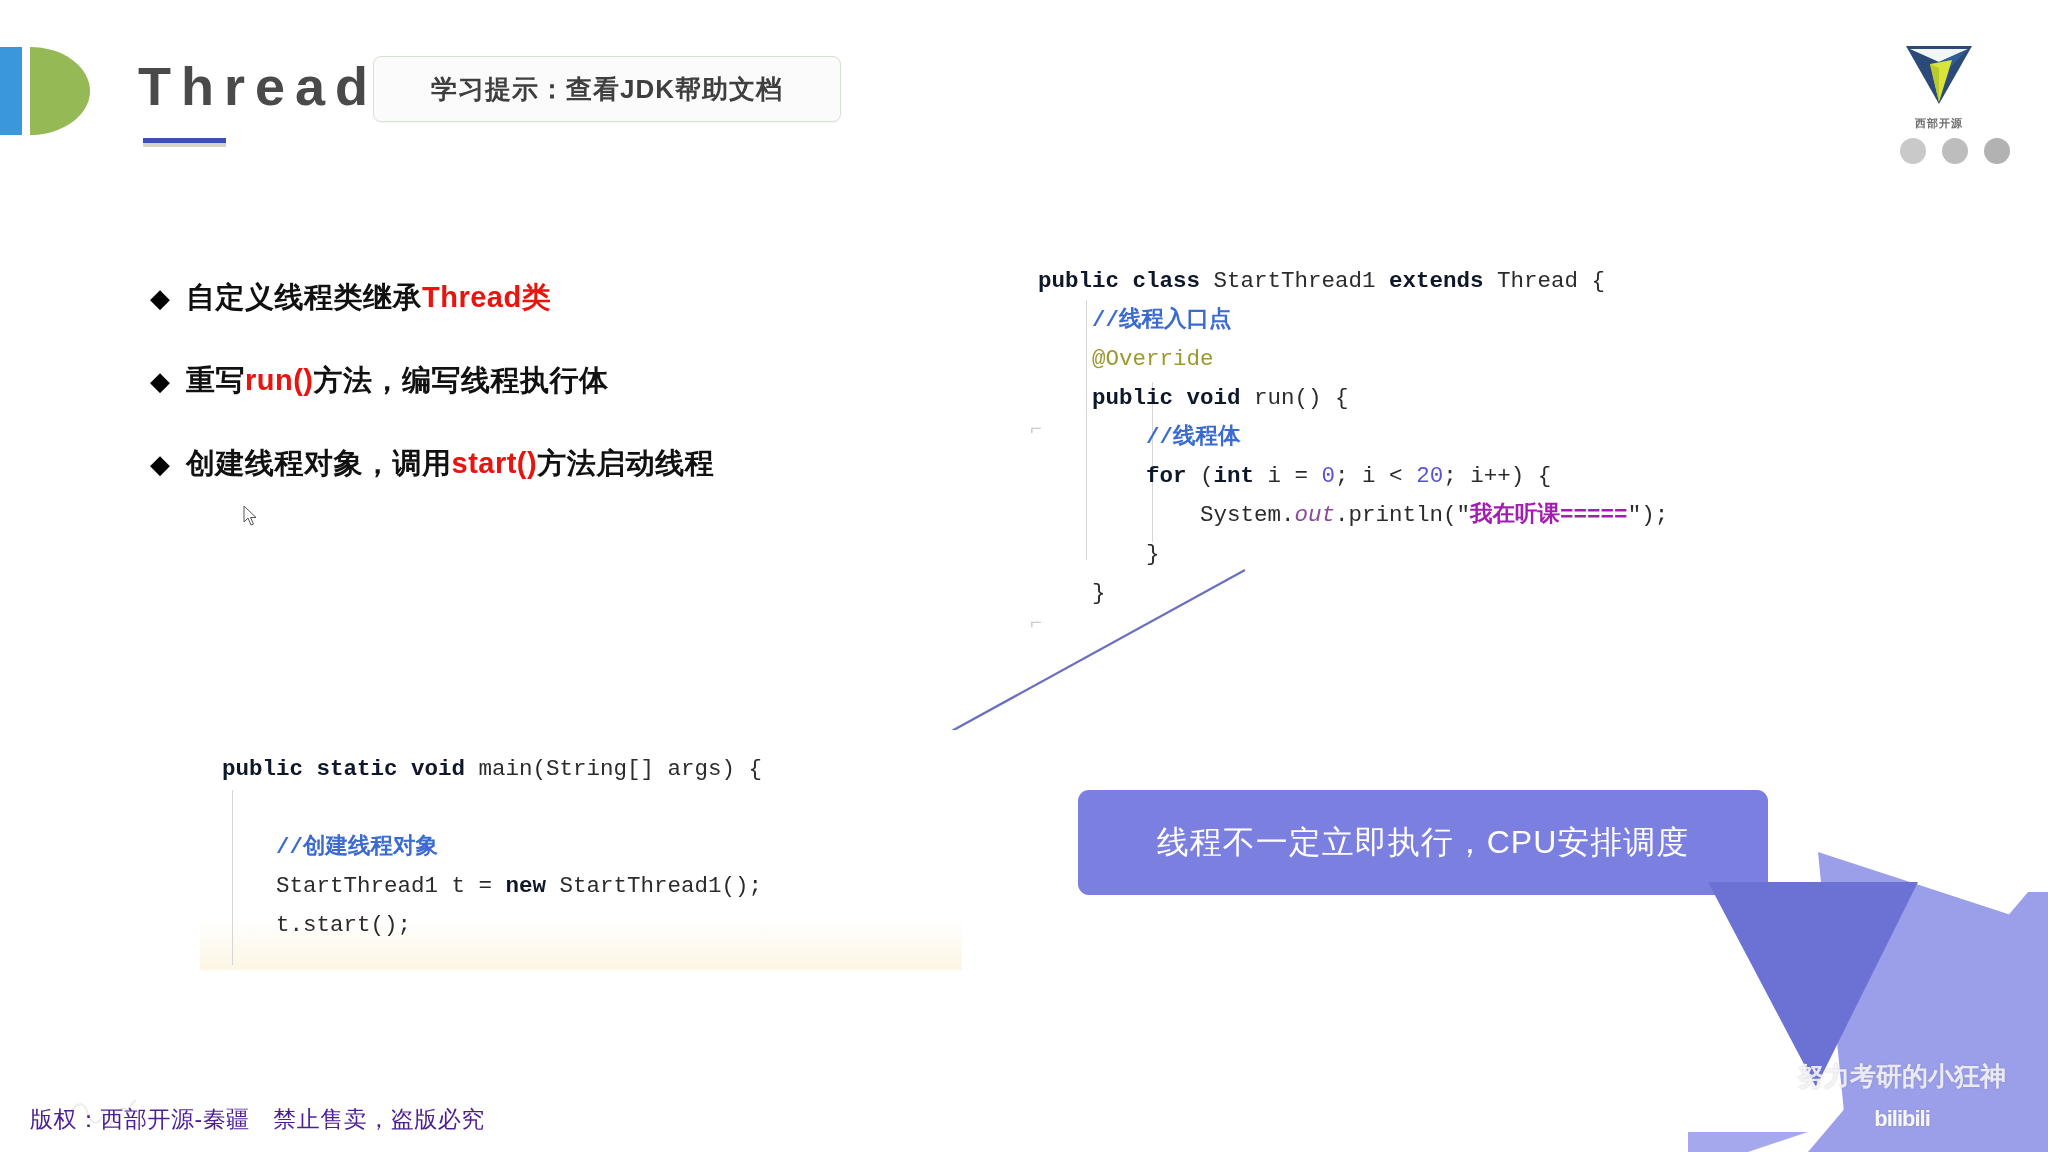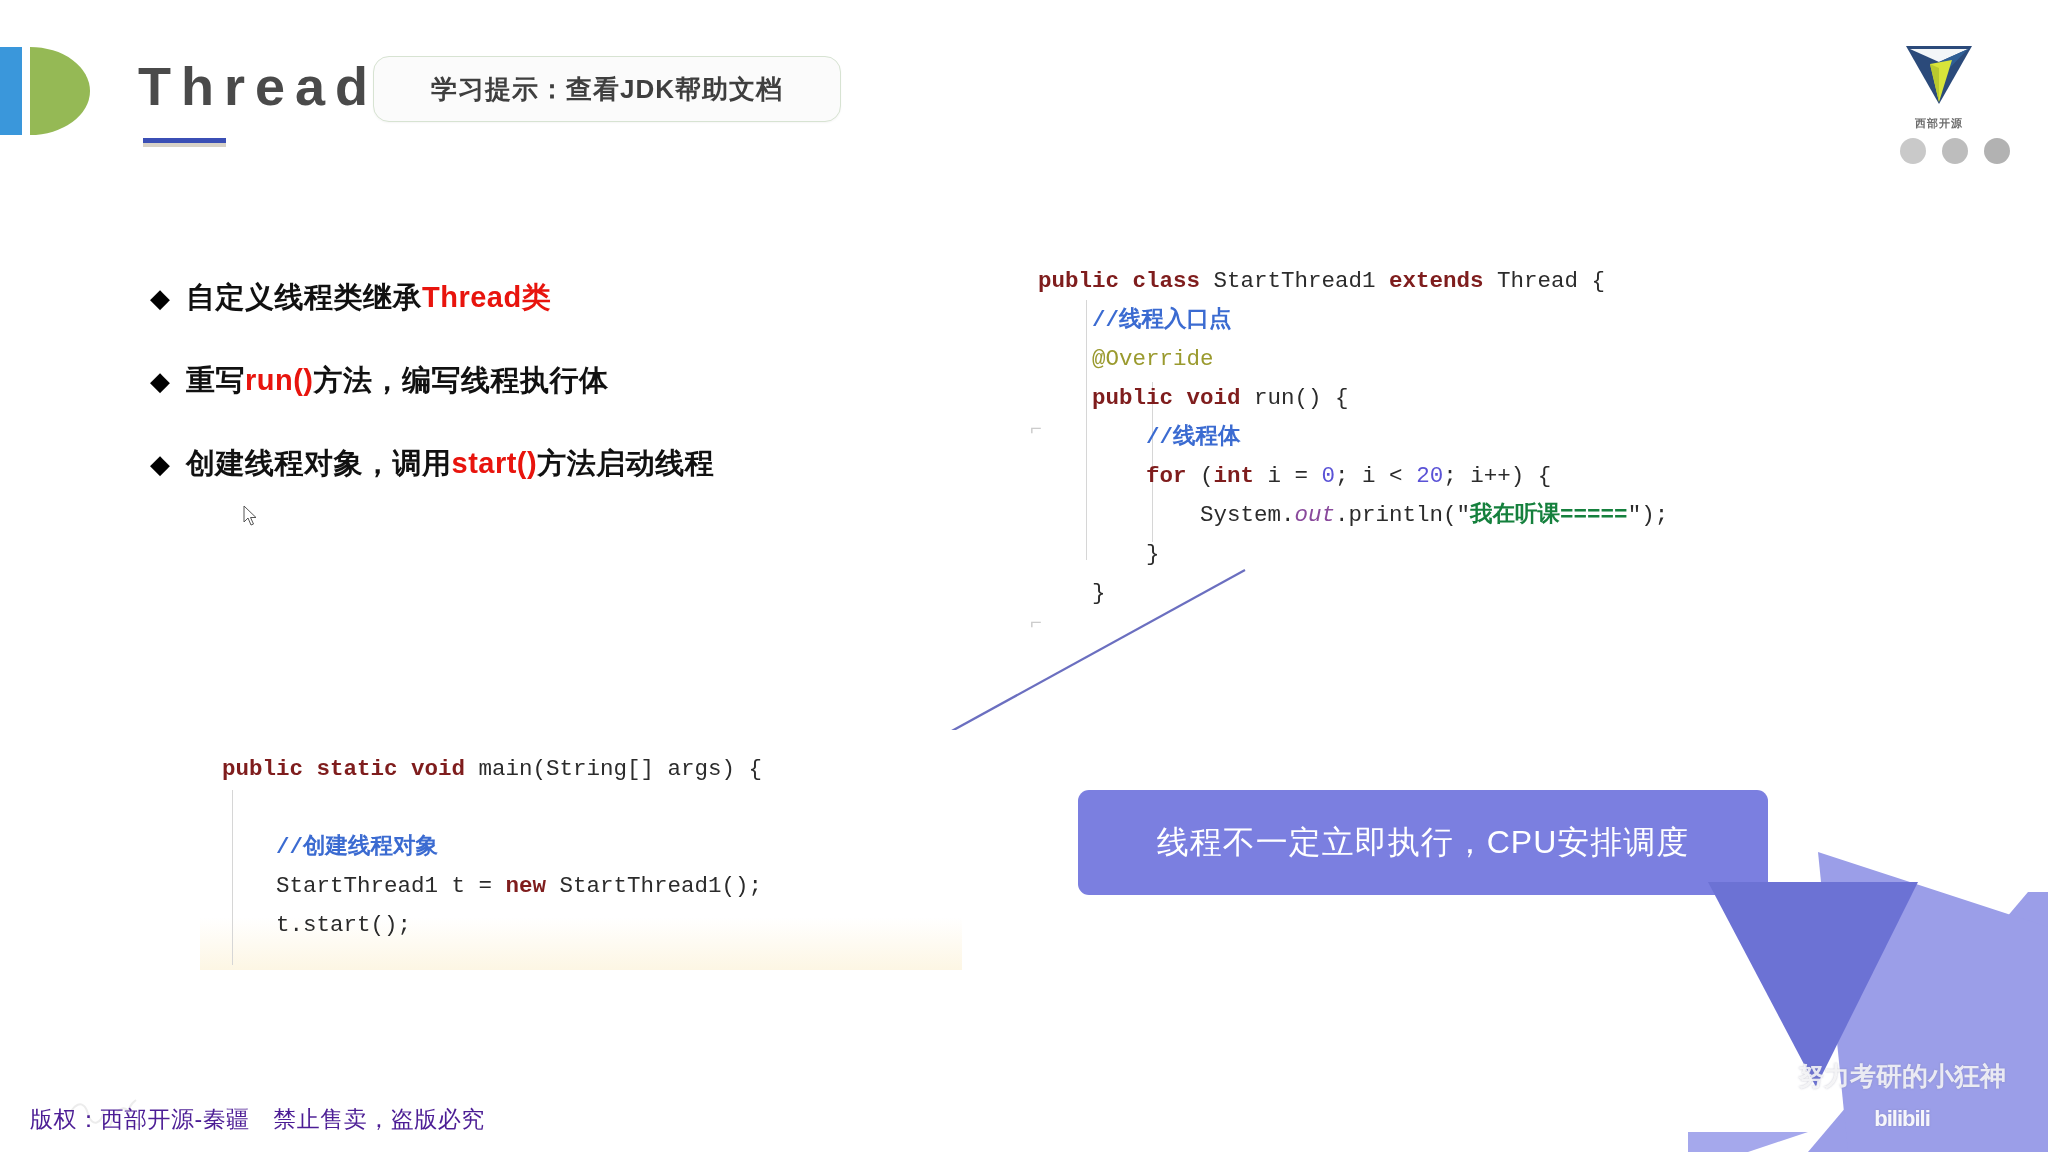--- a/index.html
+++ b/index.html
@@ -72,21 +72,21 @@
     background: #d8d2c7;
   }
 
   .tip-badge {
     position: absolute;
     left: 373px;
     top: 56px;
     width: 466px;
     height: 64px;
     border: 1px solid #d7e3d2;
-    border-radius: 16px;
+    border-radius: 8px;
     background: #fbfbfb;
     display: flex;
     align-items: center;
     justify-content: center;
     box-shadow: 0 1px 2px rgba(0,0,0,0.04);
   }
   .tip-badge-text {
     font-size: 26px;
     font-weight: bold;
     color: #3f3f3f;
@@ -174,24 +174,24 @@
     top: 750px;
   }
   .code-bottom-bg {
     position: absolute;
     left: 200px;
     top: 730px;
     width: 762px;
     height: 240px;
     background: linear-gradient(to bottom, #ffffff 0%, #ffffff 78%, #fdf6e4 100%);
   }
-  .kw      { color: #7f1d1d; font-weight: bold; }
+  .kw      { color: #0f172a; font-weight: bold; }
   .cm      { color: #3b6bd1; font-weight: bold; }
   .anno    { color: #9a9a2e; }
-  .str     { color: #15803d; font-weight: bold; }
+  .str     { color: #a21caf; font-weight: bold; }
   .num     { color: #5a52d6; }
   .fld     { color: #8a4a9c; font-style: italic; }
   .punc    { color: #2b2b2b; }
   .guide {
     position: absolute;
     width: 1px;
     background: #d6d6d6;
   }
   .fold {
     position: absolute;

